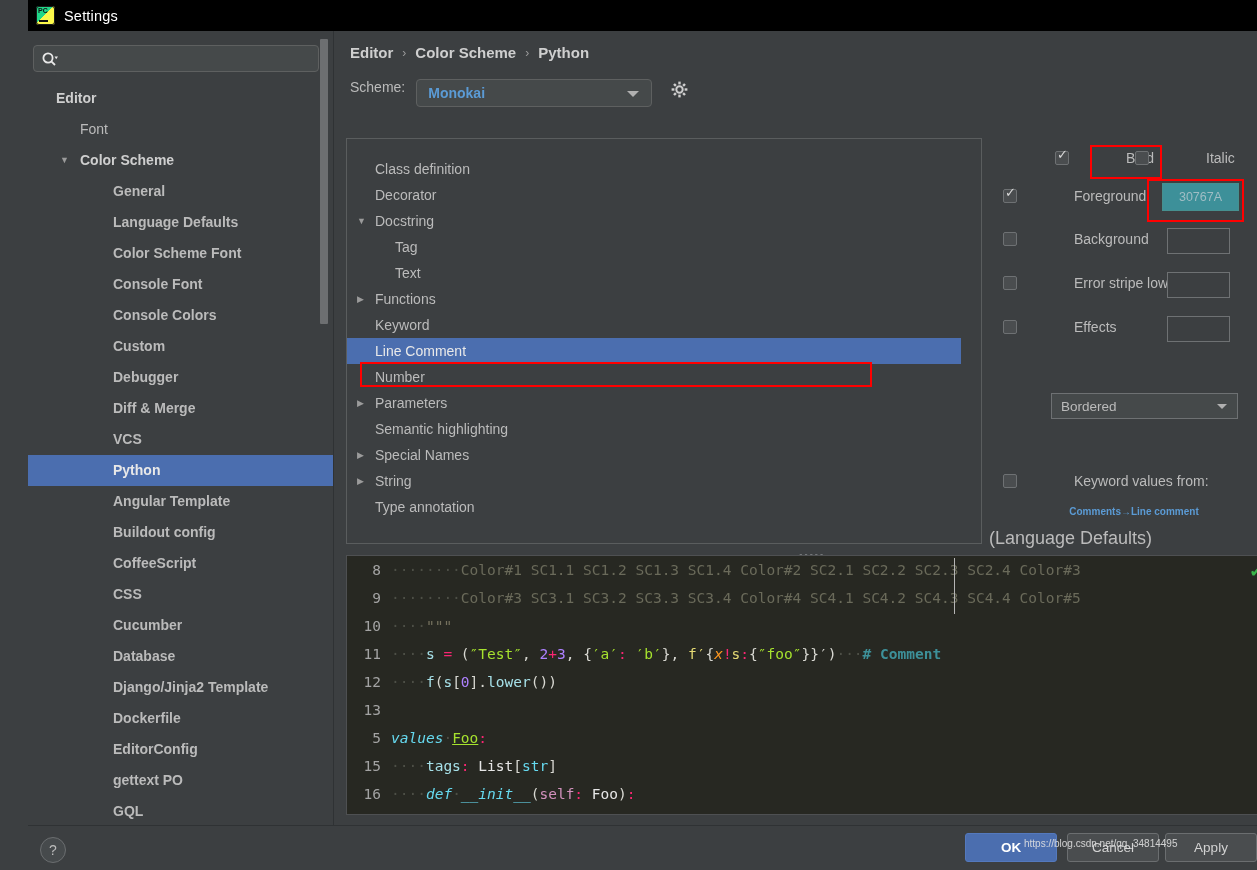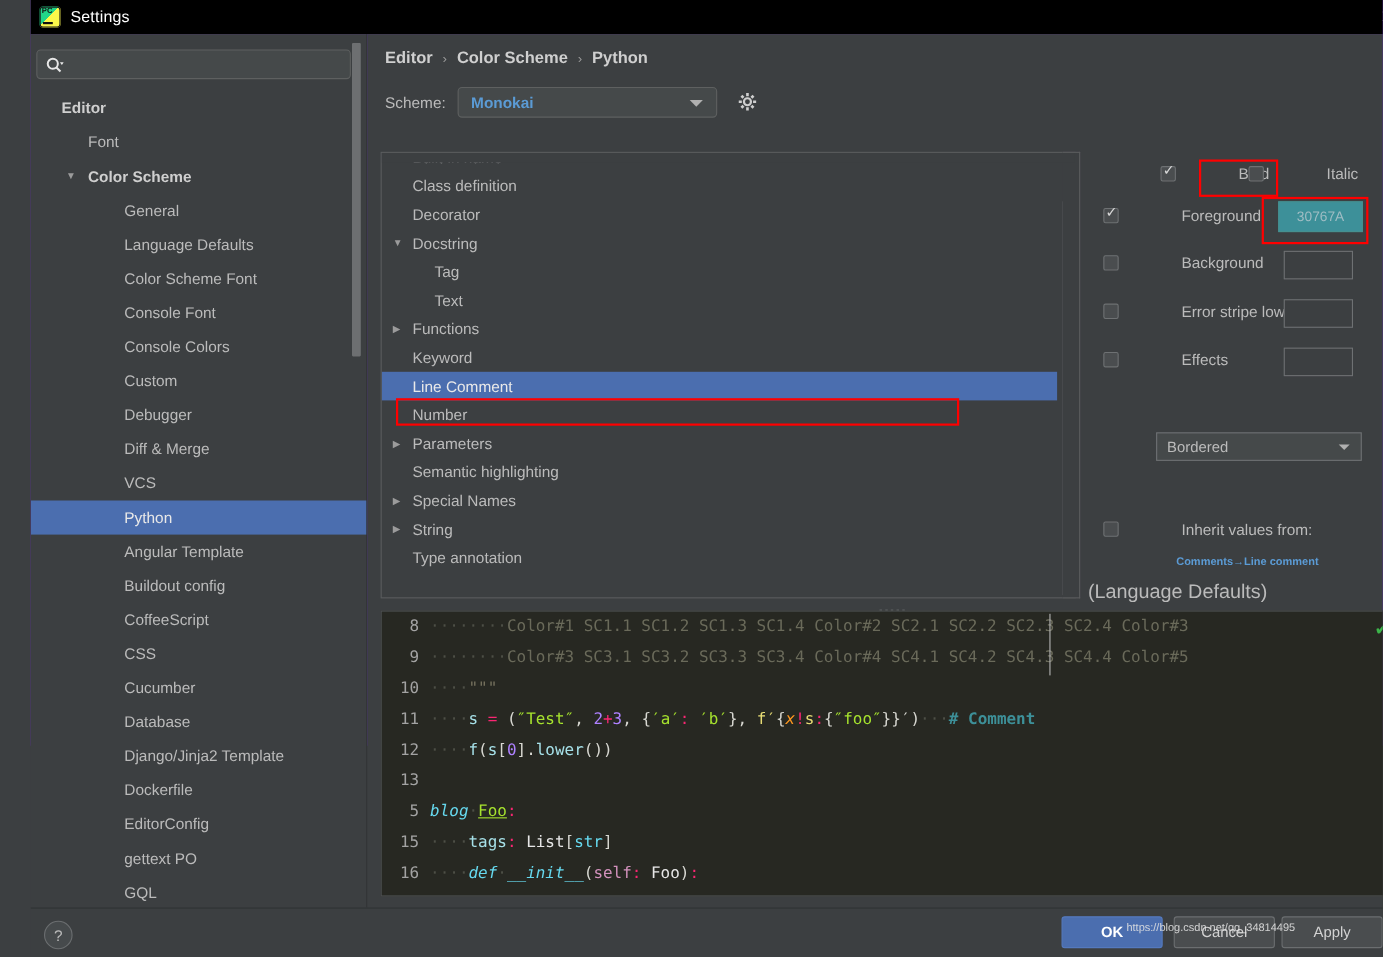--- a/index.html
+++ b/index.html
@@ -71,21 +71,21 @@
     overflow: hidden;
   }
   .tree-row {
     height: 31px; line-height: 31px;
     color: #bbbbbb; font-size: 14px;
     white-space: nowrap; box-sizing: border-box;
   }
   .tree-row.lvl0 { padding-left: 28px; font-weight: bold; color: #cfcfcf; }
   .tree-row.lvl1 { padding-left: 52px; }
   .tree-row.lvl1b { padding-left: 52px; font-weight: bold; color: #cfcfcf; }
-  .tree-row.lvl2 { padding-left: 85px; }
+  .tree-row.lvl2 { padding-left: 85px; font-weight: bold; }
   .tree-row.selected {
     background: #4b6eaf; color: #e8e8e8;
   }
   .tree-row .twisty {
     position: absolute; margin-left: -20px; color: #9b9b9b; font-size: 9px;
   }
   .sb-track {
     position: absolute; right: 6px; top: 0; width: 8px; height: 742px;
   }
   .sb-thumb {
@@ -104,21 +104,21 @@
   }
   .breadcrumb {
     position: absolute; left: 16px; top: 13px;
     color: #cfcfcf; font-size: 15px; font-weight: bold;
     display: flex; align-items: center; gap: 9px;
   }
   .crumb-sep { color: #9b9b9b; font-size: 12px; font-weight: normal; }
 
   .scheme-row {
     position: absolute; left: 16px; top: 48px;
-    display: flex; align-items: center;
+    display: flex; 
   }
   .scheme-label { color: #bbbbbb; font-size: 14px; margin-right: 11px; }
   .scheme-combo {
     width: 236px; height: 28px; box-sizing: border-box;
     border: 1px solid #5e6060; border-radius: 4px; background: #45494a;
     position: relative; display: flex; align-items: center;
   }
   .scheme-combo .val {
     color: #5b9bd5; font-size: 14px; font-weight: bold; margin-left: 11px;
   }
@@ -438,21 +438,21 @@
         <span class="swatch-empty"></span>
       </div>
 
       <div class="effects-combo">
         <span class="val">Bordered</span>
         <span class="combo-arrow"></span>
       </div>
 
       <div class="attr-line" style="left:14px; top:335px;">
         <span class="chk"></span>
-        <span class="lab">Inherit values from:</span>
+        <span class="lab">Keyword values from:</span>
       </div>
       <div class="inherit-link">Comments→Line comment</div>
       <div class="inherit-sub">(Language Defaults)</div>
     </div>
 
     <div class="splitter">
       <span class="splitter-dots">▪▪▪▪▪</span>
     </div>
   </div>
 
@@ -461,21 +461,21 @@
   <div class="redbox" style="left:332px; top:362px; width:512px; height:25px;"></div>
 
   <div class="preview">
     <div id="code-body">
         <div class="code-line"><span class="gutter">8</span><span class="dot">········</span><span class="c-doc">Color#1 SC1.1 SC1.2 SC1.3 SC1.4 Color#2 SC2.1 SC2.2 SC2.3 SC2.4 Color#3</span></div>
         <div class="code-line"><span class="gutter">9</span><span class="dot">········</span><span class="c-doc">Color#3 SC3.1 SC3.2 SC3.3 SC3.4 Color#4 SC4.1 SC4.2 SC4.3 SC4.4 Color#5</span></div>
         <div class="code-line"><span class="gutter">10</span><span class="dot">····</span><span class="c-docq">"""</span></div>
         <div class="code-line"><span class="gutter">11</span><span class="dot">····</span><span class="c-var">s</span><span class="c-plain"> </span><span class="c-op">=</span><span class="c-plain"> </span><span class="c-paren">(</span><span class="c-str">″Test″</span><span class="c-paren">, </span><span class="c-num">2</span><span class="c-op">+</span><span class="c-num">3</span><span class="c-paren">, </span><span class="c-brace">{</span><span class="c-str">′a′</span><span class="c-op">:</span><span class="c-plain"> </span><span class="c-str">′b′</span><span class="c-brace">}</span><span class="c-paren">, </span><span class="c-fstr">f′</span><span class="c-brace">{</span><span class="c-fx">x</span><span class="c-op">!</span><span class="c-fstr">s</span><span class="c-op">:</span><span class="c-brace">{</span><span class="c-str">″foo″</span><span class="c-brace">}}</span><span class="c-paren">′)</span><span class="dot">···</span><span class="c-comment"># Comment</span></div>
         <div class="code-line"><span class="gutter">12</span><span class="dot">····</span><span class="c-fn">f</span><span class="c-paren">(</span><span class="c-var">s</span><span class="c-paren">[</span><span class="c-num">0</span><span class="c-paren">]</span><span class="c-plain">.</span><span class="c-fn">lower</span><span class="c-paren">())</span></div>
         <div class="code-line"><span class="gutter">13</span></div>
-        <div class="code-line"><span class="gutter">5</span><span class="c-key">blog</span><span class="dot">·</span><span class="c-cls">Foo</span><span class="c-op">:</span></div>
+        <div class="code-line"><span class="gutter">5</span><span class="c-key">values</span><span class="dot">·</span><span class="c-cls">Foo</span><span class="c-op">:</span></div>
         <div class="code-line"><span class="gutter">15</span><span class="dot">····</span><span class="c-var">tags</span><span class="c-op">:</span><span class="c-plain"> </span><span class="c-type">List</span><span class="c-paren">[</span><span class="c-kw">str</span><span class="c-paren">]</span></div>
         <div class="code-line"><span class="gutter">16</span><span class="dot">····</span><span class="c-key">def</span><span class="dot">·</span><span class="c-key">__init__</span><span class="c-paren">(</span><span class="c-self">self</span><span class="c-op">:</span><span class="c-plain"> </span><span class="c-type">Foo</span><span class="c-paren">)</span><span class="c-op">:</span></div>
       </div>
     <div class="code-check">✔</div>
     <div class="code-sb"></div>
     <div class="code-caret"></div>
   </div>
 
   <div class="bottombar">
     <div class="help-btn">?</div>

